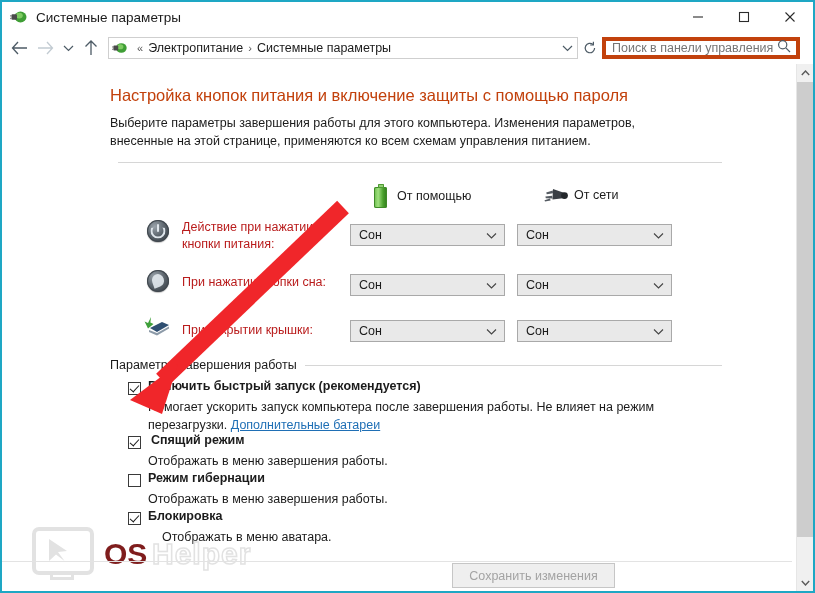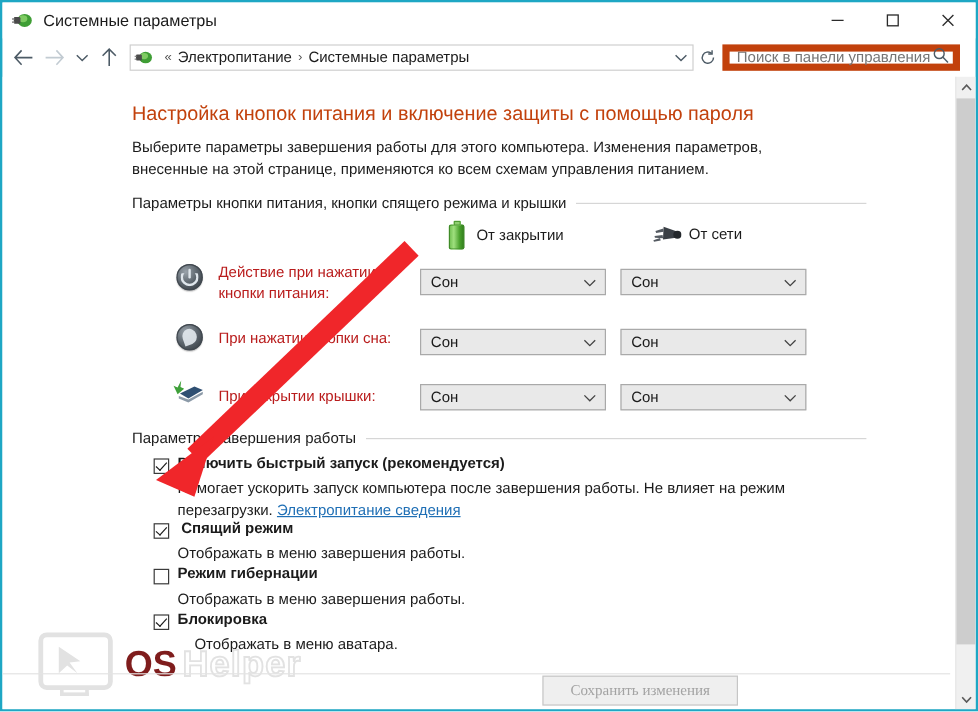--- a/index.html
+++ b/index.html
@@ -108,21 +108,21 @@
   .refresh-btn {
     width: 22px; height: 22px;
     display: flex; align-items: center; justify-content: center;
     color: #4d5b66;
     margin-left: 1px;
   }
   .searchbox {
     position: absolute;
     left: 600px; top: 5px;
     width: 198px; height: 22px;
-    border: 6px solid #c2410c;
+    border: 4px solid #c2410c;
     background: #ffffff;
     box-sizing: border-box;
     display: flex;
     align-items: center;
   }
   .searchbox input {
     border: none;
     outline: none;
     background: transparent;
     font-family: "Liberation Sans", sans-serif;
@@ -318,21 +318,20 @@
     align-items: center;
     justify-content: center;
     background: #e9e9e9;
     border: 1px solid #ababab;
     color: #1b1b1b;
   }
   .btn.disabled {
     color: #a3a3a3;
     border-color: #c6c6c6;
     background: #efefef;
-    font-family: Liberation Serif, serif;
   }
   .btn.default {
     background: #ffffff;
     border: 1px solid #4c4c4c;
     color: #1b1b1b;
   }
 
   
   .footer-rule {
     position: absolute;
@@ -512,30 +511,29 @@
       </span>
     </div>
   </div>
 
   <div class="content">
 
     <div class="page-title">Настройка кнопок питания и включение защиты с помощью пароля</div>
     <div class="page-desc">Выберите параметры завершения работы для этого компьютера. Изменения параметров, внесенные на этой странице, применяются ко всем схемам управления питанием.</div>
 
     <div class="group-head" style="left:108px; top:98px; width:612px;">
-      <span>Параметры кнопки питания, кнопки спящего режима и крышки</span>
       <span class="rule" style="flex:1;"></span>
     </div>
 
     <div class="col-head" style="left:372px; top:120px;">
       <span class="batt">
         <span class="body"></span>
           <span class="cap"></span>
       </span>
-      <span class="lbl">От закрытии</span>
+      <span class="lbl">От помощью</span>
     </div>
 
     <div class="col-head" style="left:540px; top:122px;">
       <span class="plug">
         <svg width="26" height="18" viewBox="0 0 26 18">
           <path d="M11 3 L24 7.5 L23 12 L10.5 13.5 Z" fill="#3a3f45"></path>
           <circle cx="22.5" cy="9.6" r="3.4" fill="#23272b"></circle>
           <path d="M10.8 4.4 L4.2 6.6 L4.8 8.2 L11 7.2 Z" fill="#555b62"></path>
           <path d="M10.2 9.8 L3.4 10.6 L3.8 12.2 L10.6 12.6 Z" fill="#555b62"></path>
           <path d="M8 12.4 L2.5 14.2 L3 15.5 L8.6 14.4 Z" fill="#555b62"></path>
@@ -608,21 +606,21 @@
     </div>
 
     <div class="group-head" style="left:108px; top:294px; width:612px;">
       <span>Параметры завершения работы</span>
       <span class="rule" style="flex:1;"></span>
     </div>
 
     <div class="cbx checked" style="left:126px; top:318px;"></div>
     <div class="cbx-label" style="left:146px; top:315px;">Включить быстрый запуск (рекомендуется)</div>
     <div class="cbx-desc" style="left:146px; top:335px;">
-      <span>Помогает ускорить запуск компьютера после завершения работы. Не влияет на режим перезагрузки. </span><a href="#">Электропитание сведения</a>
+      <span>Помогает ускорить запуск компьютера после завершения работы. Не влияет на режим перезагрузки. </span><a href="#">Дополнительные батареи</a>
     </div>
 
     <div class="cbx checked" style="left:126px; top:372px;"></div>
     <div class="cbx-label" style="left:149px; top:369px;">Спящий режим</div>
     <div class="cbx-desc" style="left:146px; top:389px;">Отображать в меню завершения работы.</div>
 
     <div class="cbx" style="left:126px; top:410px;"></div>
     <div class="cbx-label" style="left:146px; top:407px;">Режим гибернации</div>
     <div class="cbx-desc" style="left:146px; top:427px;">Отображать в меню завершения работы.</div>
 

